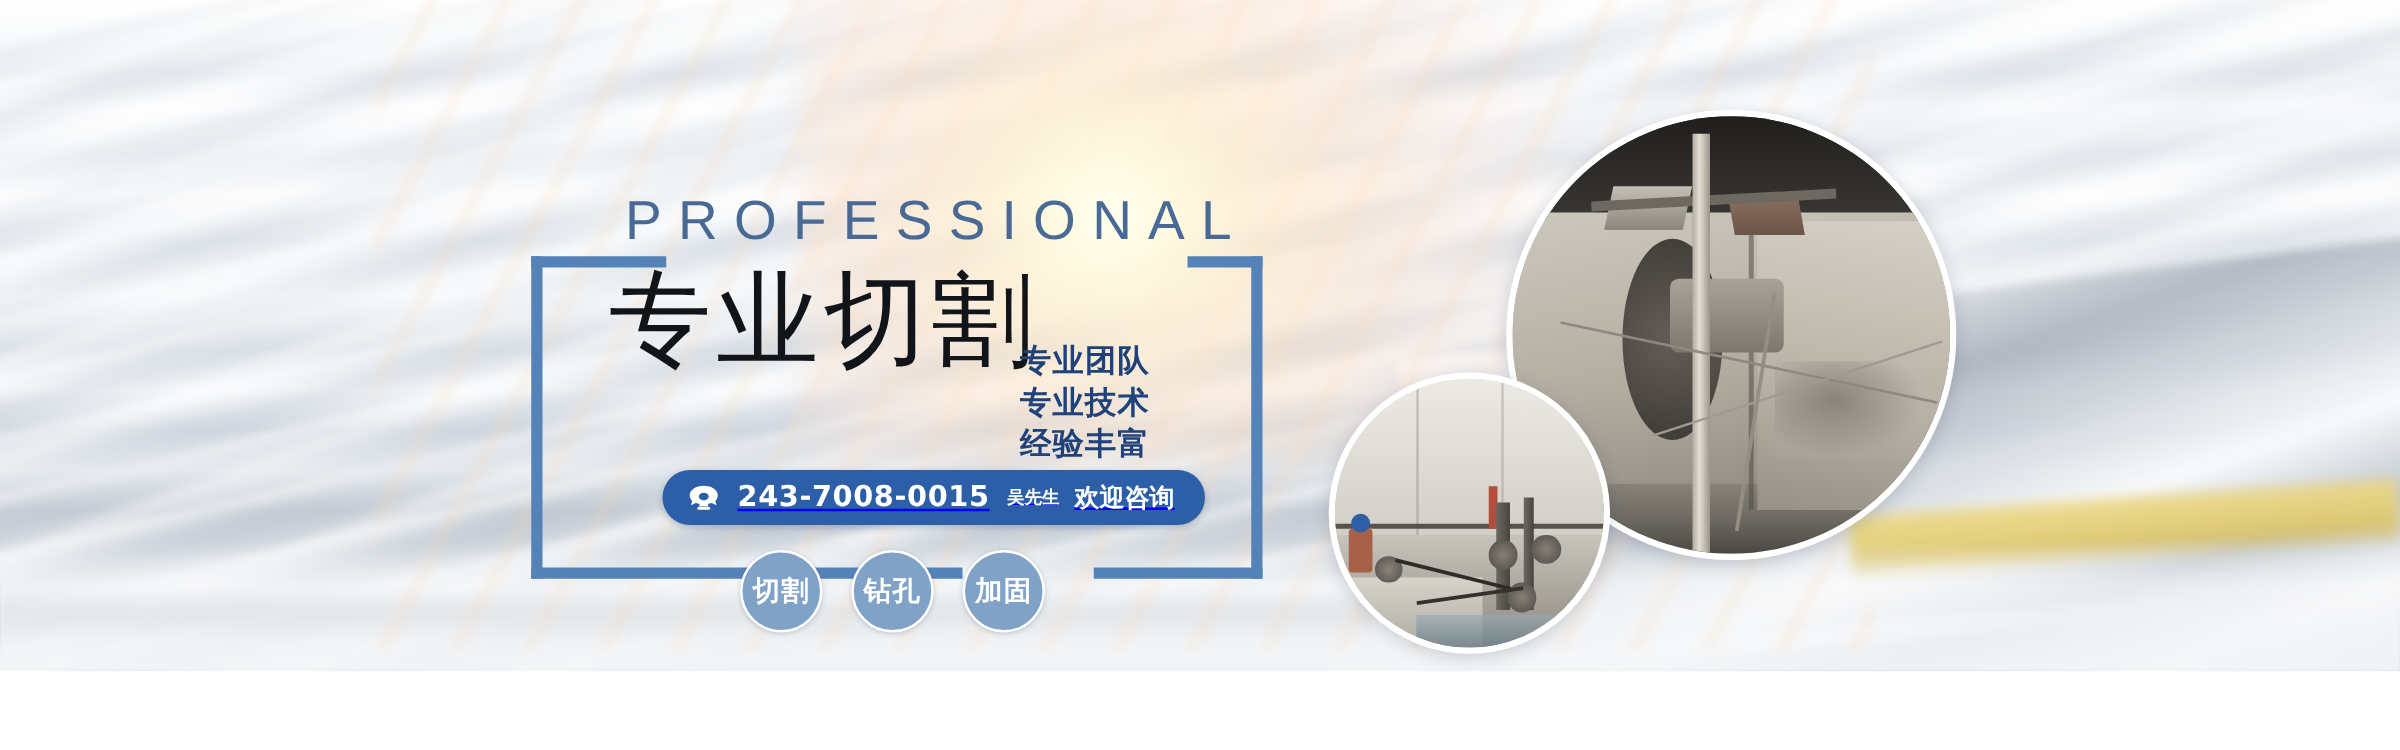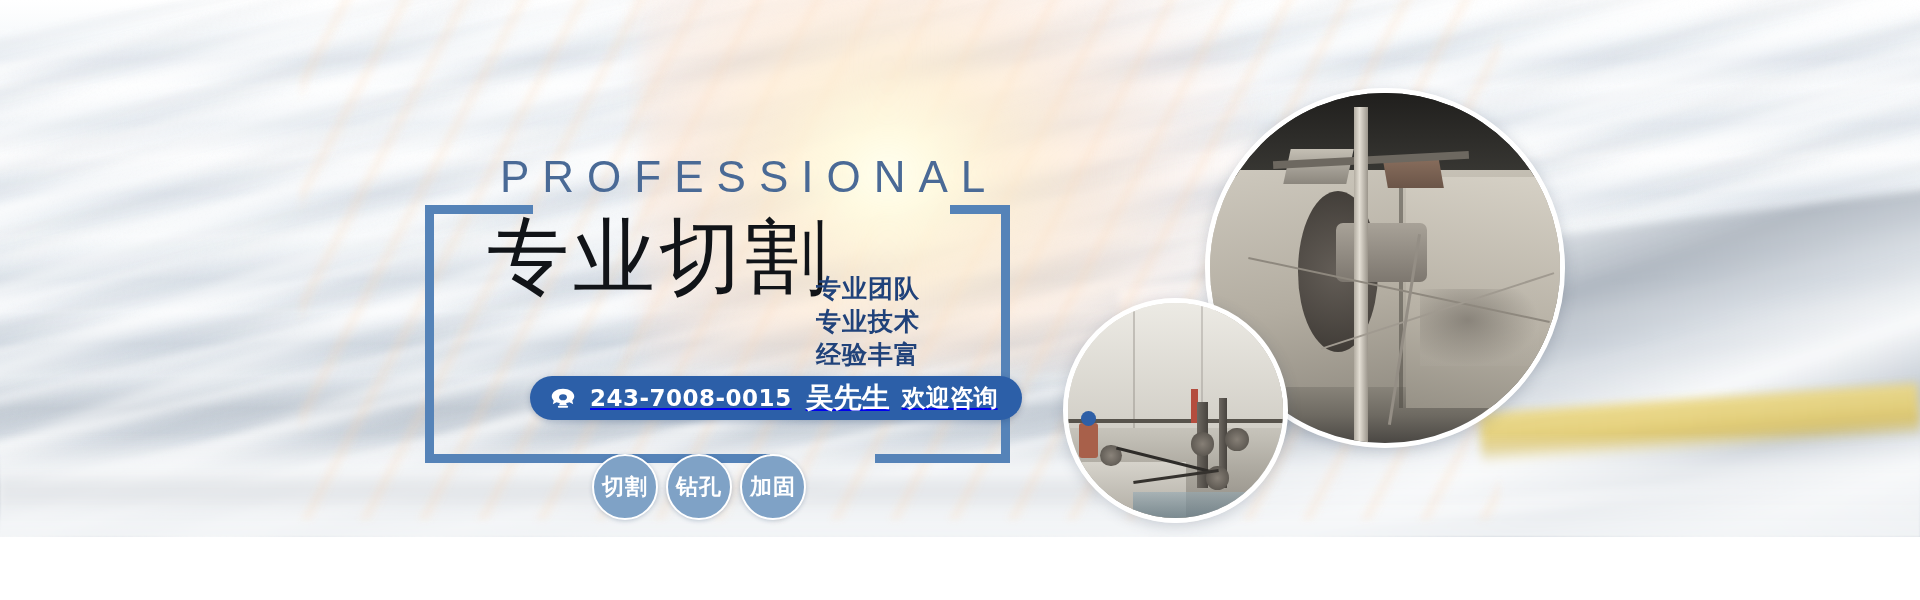--- a/index.html
+++ b/index.html
@@ -195,30 +195,30 @@
     width:30px;height:30px;margin-right:12px;flex:0 0 auto;
     display:flex;align-items:center;justify-content:center;
   }
   .phone-icon svg{display:block;}
   .phone-num{
     color:#ffffff;font-weight:bold;font-size:23px;letter-spacing:.5px;
     white-space:nowrap;
     font-family:"DejaVu Sans","Liberation Sans",sans-serif;
   }
   .phone-name{
-    color:#ffffff;font-weight:bold;font-size:28px;margin-left:14px;white-space:nowrap;
+    color:#ffffff;font-weight:bold;font-size:14px;margin-left:14px;white-space:nowrap;
     font-family:"DejaVu Sans","Liberation Sans",sans-serif;
   }
   .phone-cta{
-    color:#ffffff;font-weight:bold;font-size:24px;margin-left:12px;white-space:nowrap;
-    font-family:"DejaVu Sans","Liberation Sans",sans-serif;
-  }
-
-  
-  .services{position:absolute;left:592px;top:454px;display:flex;gap:8px;}
+    color:#ffffff;font-weight:bold;font-size:20px;margin-left:12px;white-space:nowrap;
+    font-family:"DejaVu Sans","Liberation Sans",sans-serif;
+  }
+
+  
+  .services{position:absolute;left:592px;top:440px;display:flex;gap:23px;}
   .svc{
     width:62px;height:62px;border-radius:50%;
     background:#7fa2c6;
     border:2px solid #ffffff;
     display:flex;align-items:center;justify-content:center;
     color:#ffffff;font-weight:bold;font-size:22px;letter-spacing:1px;
     box-shadow:0 1px 4px rgba(40,70,110,.25);
     font-family:"DejaVu Sans","Liberation Sans",sans-serif;
   }
 

